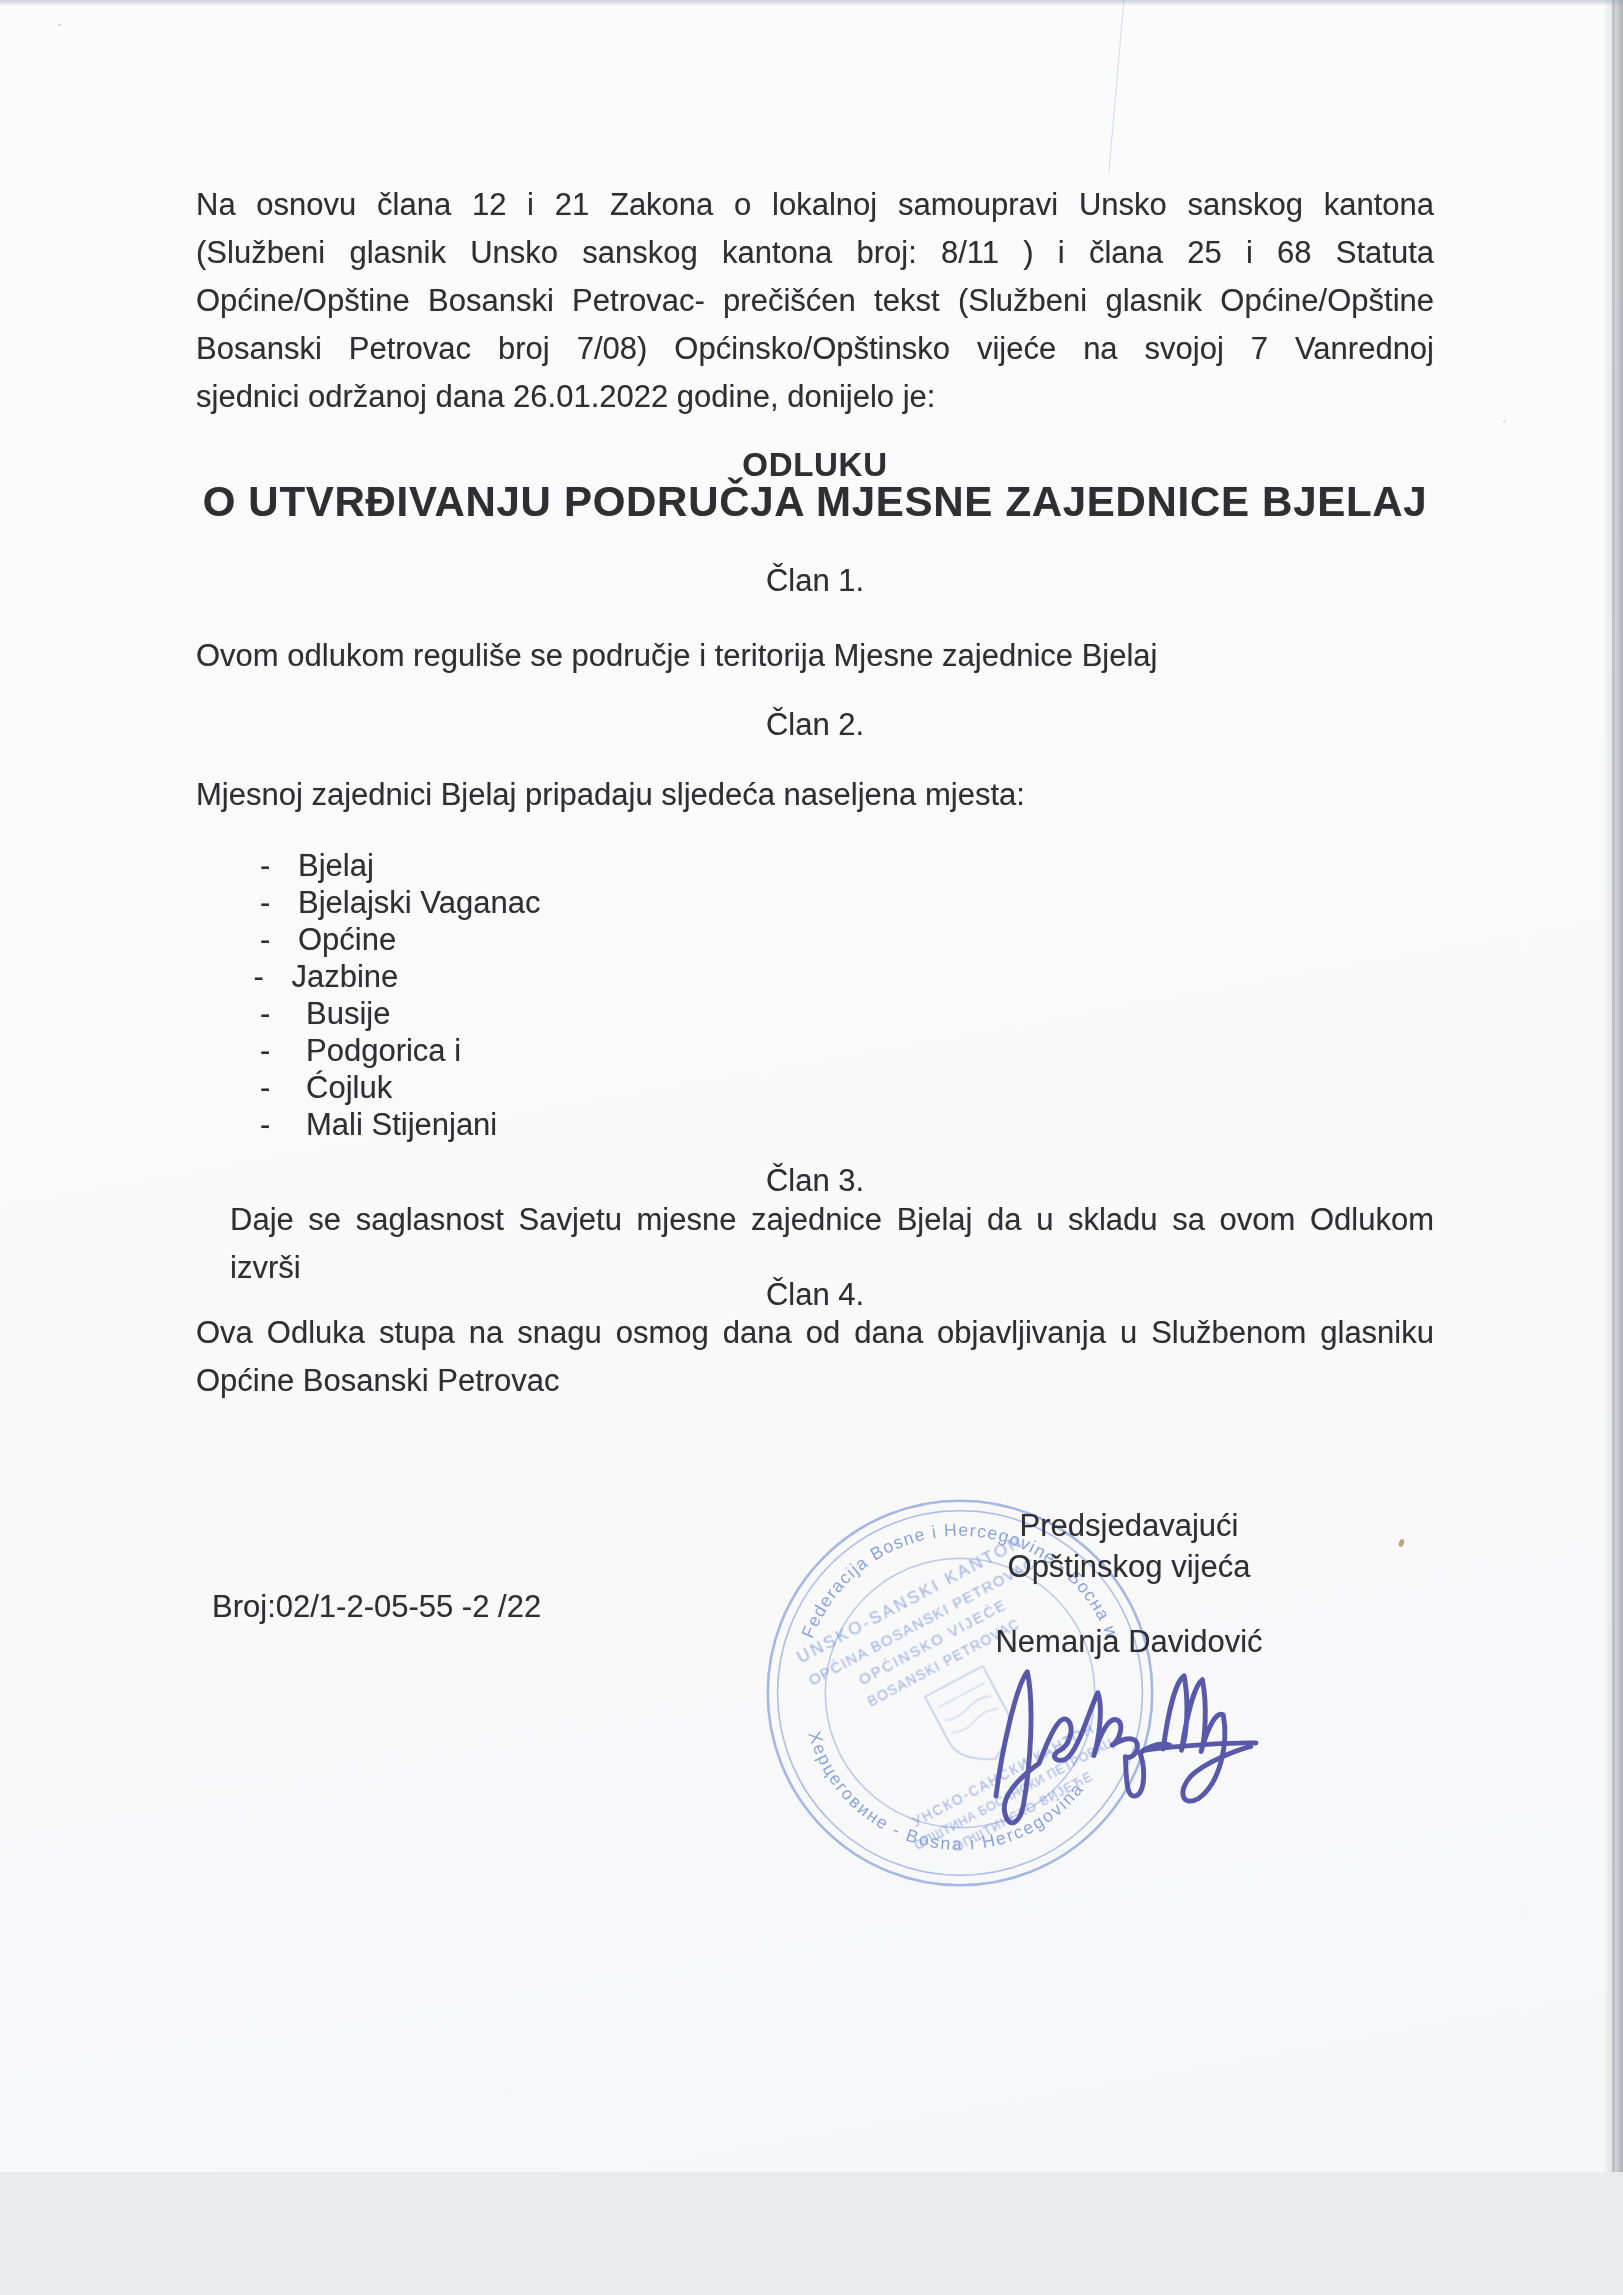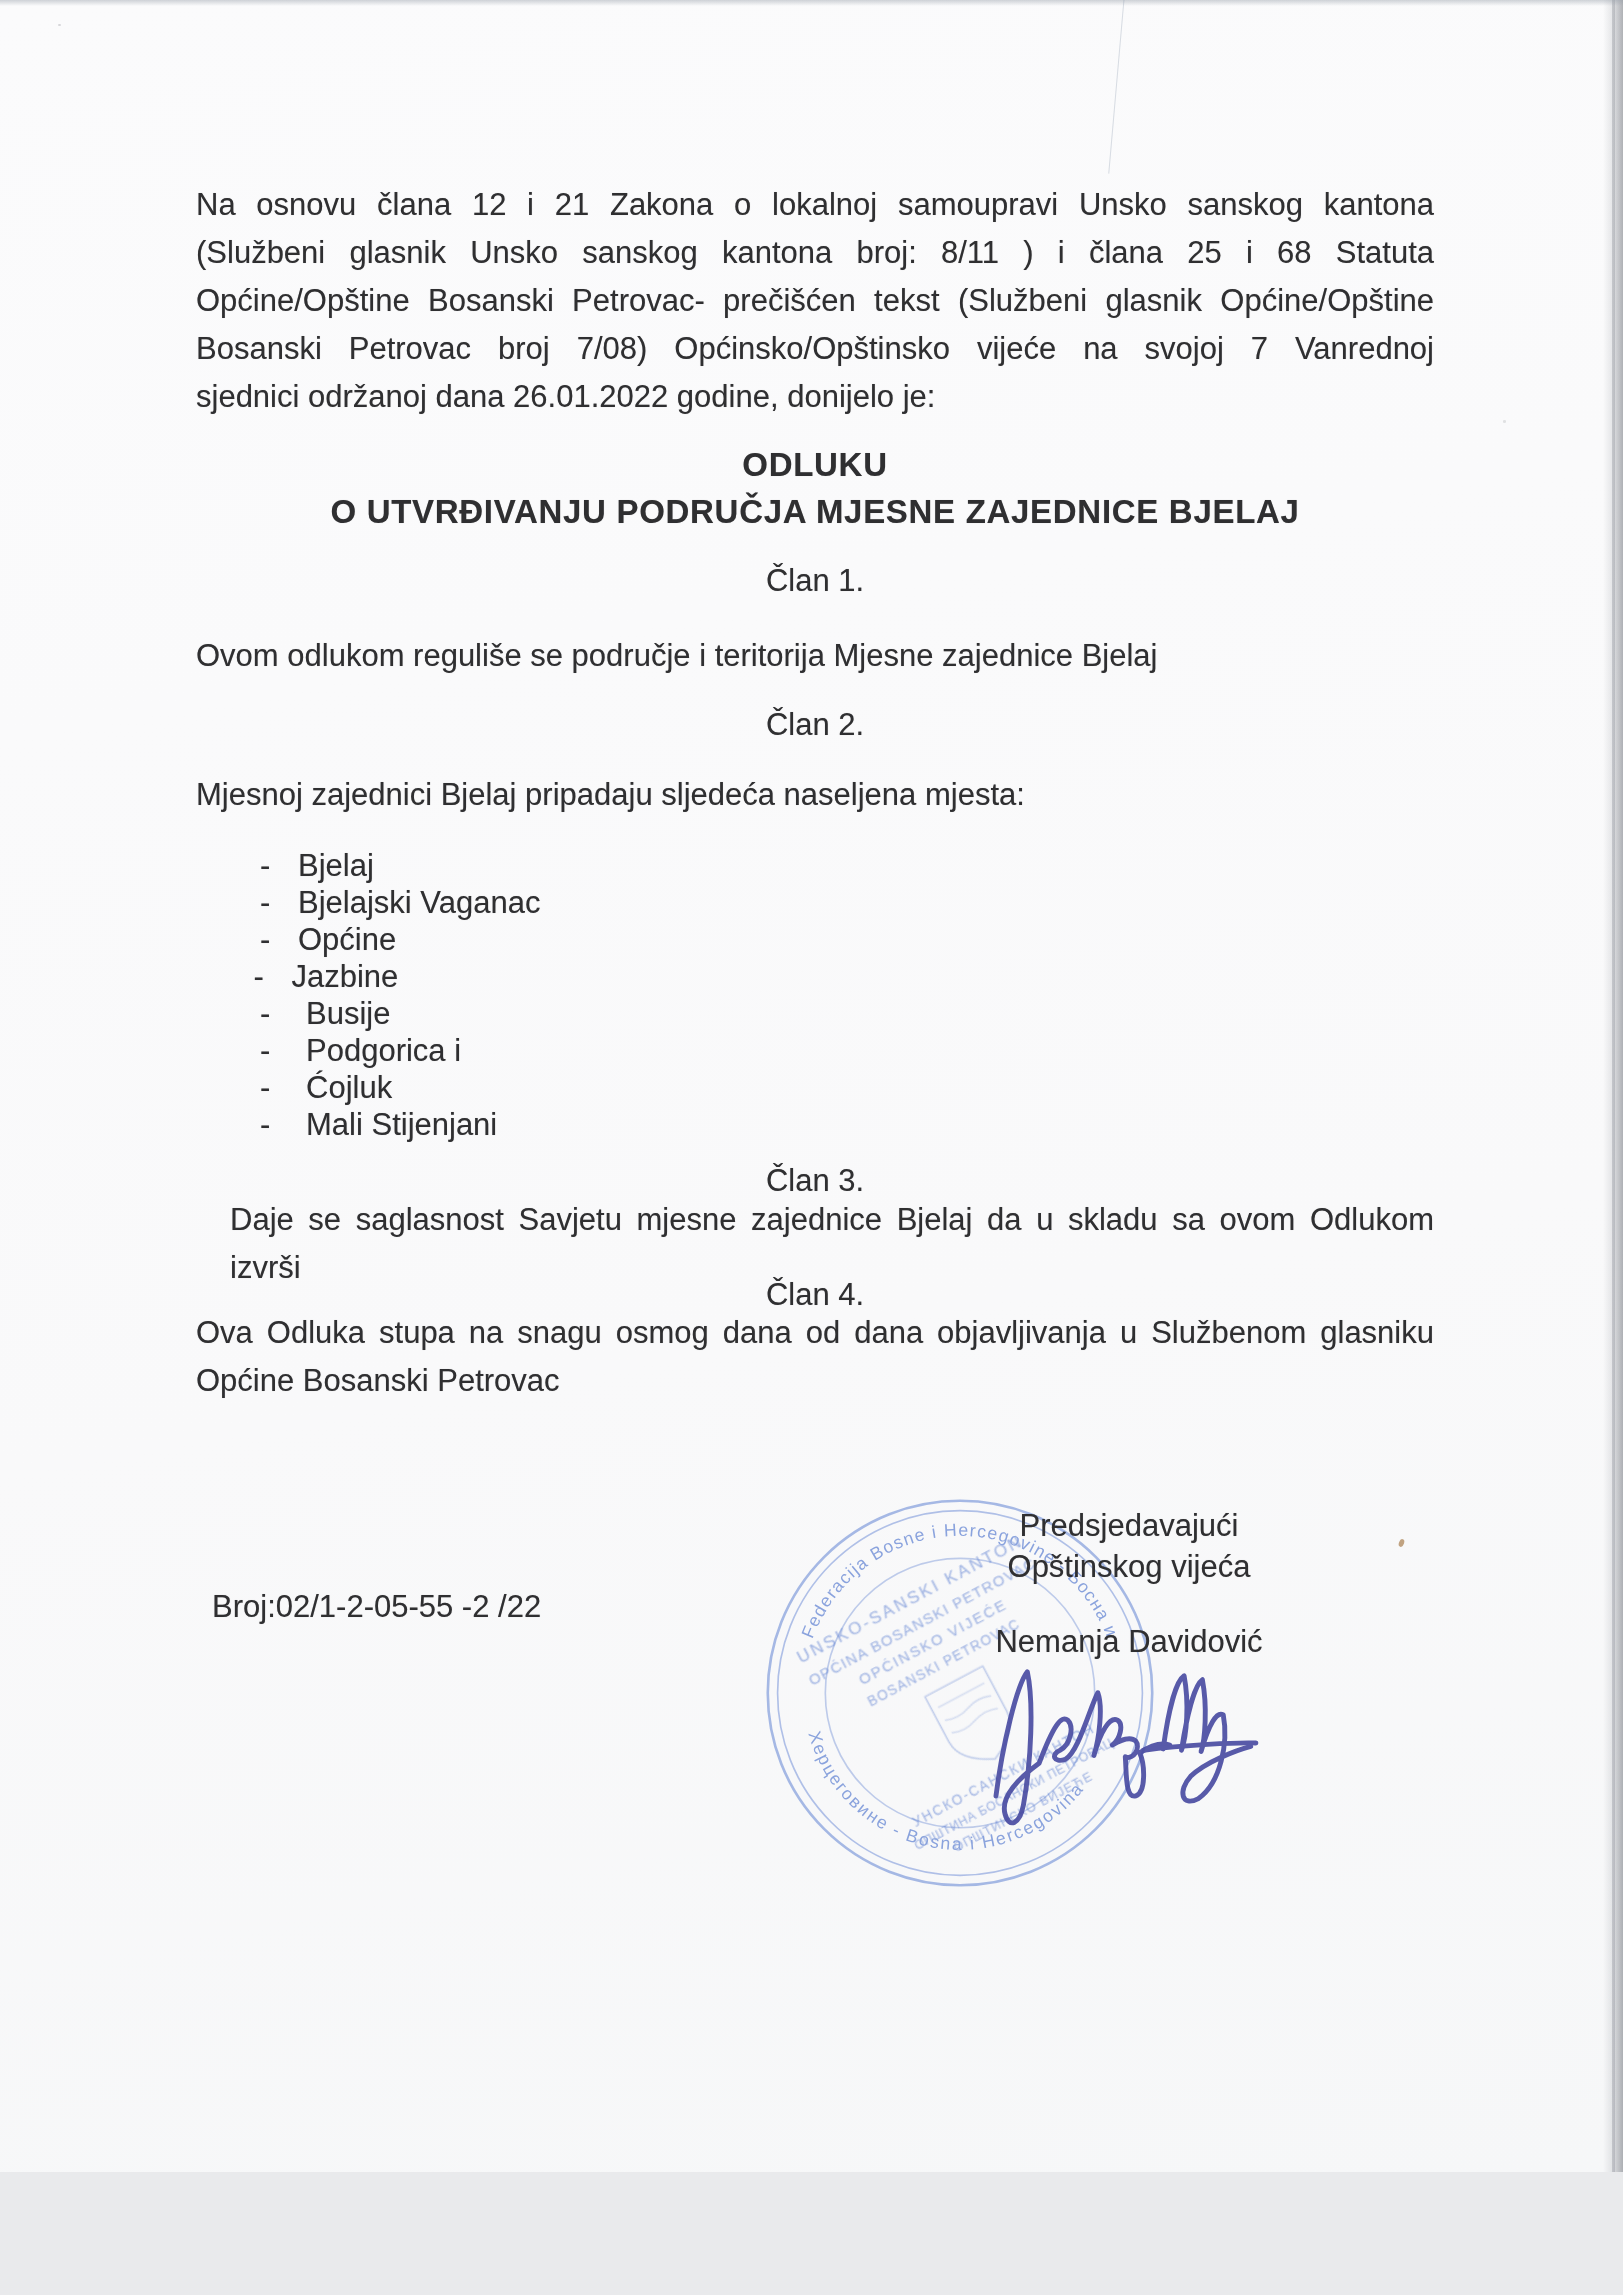--- a/index.html
+++ b/index.html
@@ -49,21 +49,21 @@
 
   <div class="block" style="top:181px;">
     <div class="txt just" style="position:relative;">Na osnovu člana 12 i 21 Zakona o lokalnoj samoupravi Unsko sanskog kantona</div>
     <div class="txt just" style="position:relative;">(Službeni glasnik Unsko sanskog kantona broj:  8/11 ) i člana 25 i 68 Statuta</div>
     <div class="txt just" style="position:relative;">Općine/Opštine Bosanski Petrovac- prečišćen tekst (Službeni glasnik Općine/Opštine</div>
     <div class="txt just" style="position:relative;">Bosanski Petrovac broj 7/08) Općinsko/Opštinsko vijeće na svojoj 7 Vanrednoj</div>
     <div class="txt" style="position:relative;">sjednici održanoj dana 26.01.2022 godine, donijelo je:</div>
   </div>
 
   <div class="block txt center bold" style="top:445px;font-size:33px;line-height:39px;">ODLUKU</div>
-  <div class="block txt center bold" style="top:492px;font-size:33px;line-height:39px;">O UTVRĐIVANJU PODRUČJA MJESNE ZAJEDNICE BJELAJ</div>
+  <div class="block txt center bold" style="top:482px;font-size:42px;line-height:39px;">O UTVRĐIVANJU PODRUČJA MJESNE ZAJEDNICE BJELAJ</div>
 
   <div class="block txt center" style="top:557px;">Član 1.</div>
   <div class="block txt" style="top:632px;">Ovom odlukom reguliše se područje i teritorija Mjesne zajednice Bjelaj</div>
 
   <div class="block txt center" style="top:701px;">Član 2.</div>
   <div class="block txt" style="top:771px;">Mjesnoj zajednici Bjelaj pripadaju sljedeća naseljena mjesta:</div>
 
   <div style="position:absolute;left:260px;top:847px;">
     <div class="listrow txt" style="position:relative;">
       <span class="dash">-</span>

